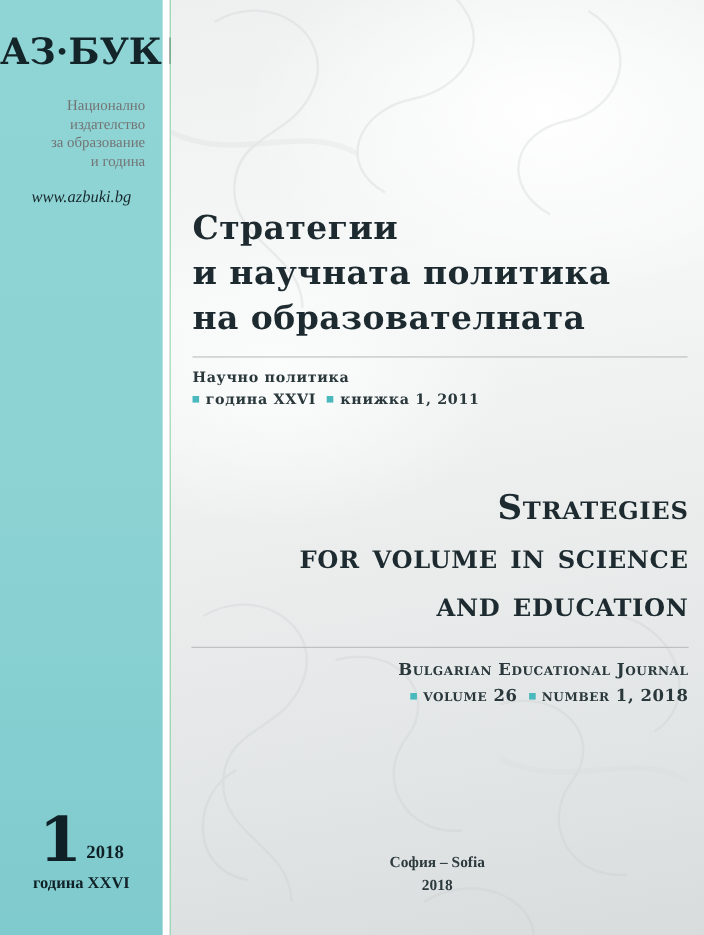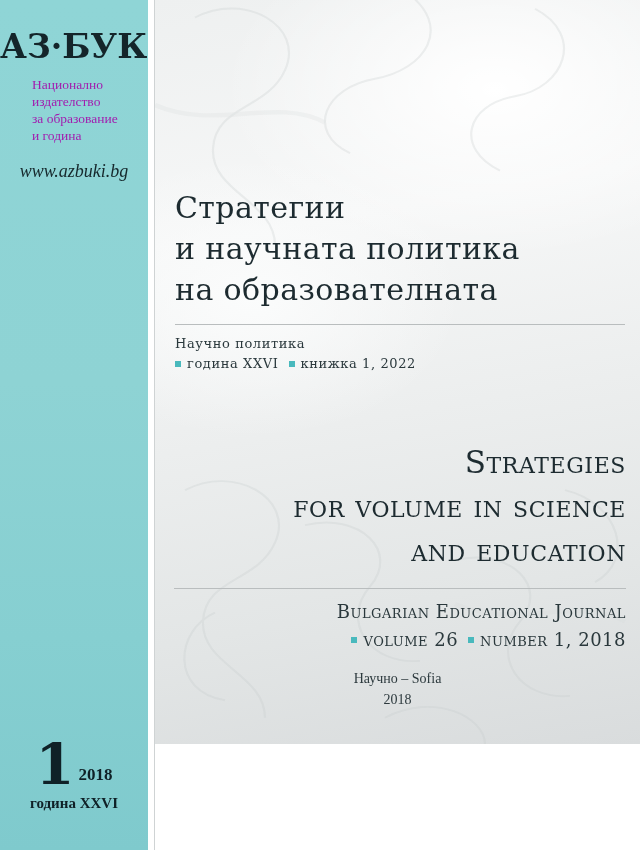--- a/index.html
+++ b/index.html
@@ -55,34 +55,34 @@
   }
   .logo-mark {
     font-family: "DejaVu Serif", serif;
     font-weight: bold;
     font-size: 33px;
     letter-spacing: 0px;
     line-height: 1;
     color: #14252a;
   }
   .logo-sub {
-    margin-top: 14px;
+    margin-top: 25px;
     font-family: "Liberation Serif", serif;
     font-size: 13.5px;
     line-height: 1.25;
-    color: #a21caf;
+    color: #737373;
     padding: 0 16px;
-    text-align: left;
+    text-align: right;
     margin-left: 16px;
   }
   .logo-url {
     margin-top: 16px;
     font-family: "Liberation Serif", serif;
     font-style: italic;
-    font-size: 18px;
+    font-size: 15px;
     color: #16282c;
   }
 
   
   .issue-block {
     position: absolute;
     left: 0;
     bottom: 38px;
     width: 148px;
     text-align: center;
@@ -115,23 +115,24 @@
     font-size: 15px;
     color: #0f2127;
   }
 
   
   .main-area {
     position: absolute;
     left: 155px;
     top: 0;
     width: 485px;
-    height: 744px;
+    height: 850px;
     background: #22c55e;
     overflow: hidden;
+    font-weight: bold;
   }
   .bg-texture {
     position: absolute;
     inset: 0;
     background:
       radial-gradient(ellipse 420px 260px at 70% 12%, #ffffff 0%, rgba(255,255,255,0) 65%),
       radial-gradient(ellipse 300px 200px at 20% 40%, #fbfcfc 0%, rgba(251,252,252,0) 70%),
       linear-gradient(170deg, #eef0f0 0%, #f6f7f7 30%, #eceeee 55%, #e3e6e6 78%, #d9dcdd 100%);
   }
   .bg-texture svg {
@@ -195,21 +196,21 @@
     white-space: nowrap;
     font-variant: small-caps;
   }
   .rule-en {
     height: 1px;
     background: #b9bdbe;
     margin: 16px 0 9px 0;
   }
   .sub-en {
     font-family: "DejaVu Serif", serif;
-    font-size: 18px;
+    font-size: 15px;
     color: #2a383c;
     letter-spacing: 0.5px;
     line-height: 1.55;
     font-variant: small-caps;
   }
 
   
   .footer {
     position: absolute;
     left: 0;
@@ -273,37 +274,37 @@
     </div>
 
     <div class="title-bg">
       <div class="line">Стратегии</div>
       <div class="line">и научната политика</div>
       <div class="line">на образователната</div>
       <div class="rule"></div>
       <div class="sub-bg">
         <div>Научно политика</div>
         <div>
-          <span class="bullet"></span><span>година XXVI</span><span class="bullet" style="margin-left:10px;"></span><span>книжка 1, 2022</span>
+          <span class="bullet"></span><span>година XXVI</span><span class="bullet" style="margin-left:10px;"></span><span>книжка 1, 2011</span>
         </div>
       </div>
     </div>
 
     <div class="title-en">
       <div class="line">Strategies</div>
       <div class="line">for volume in science</div>
       <div class="line">and education</div>
       <div class="rule-en"></div>
       <div class="sub-en">
         <div>Bulgarian Educational Journal</div>
         <div>
           <span class="bullet"></span><span>volume 26</span><span class="bullet" style="margin-left:10px;"></span><span>number 1, 2018</span>
         </div>
       </div>
     </div>
 
     <div class="footer">
-      <div>Научно – Sofia</div>
+      <div>София – Sofia</div>
       <div>2018</div>
     </div>
   </div>
 
 </div>
 
 </body></html>

